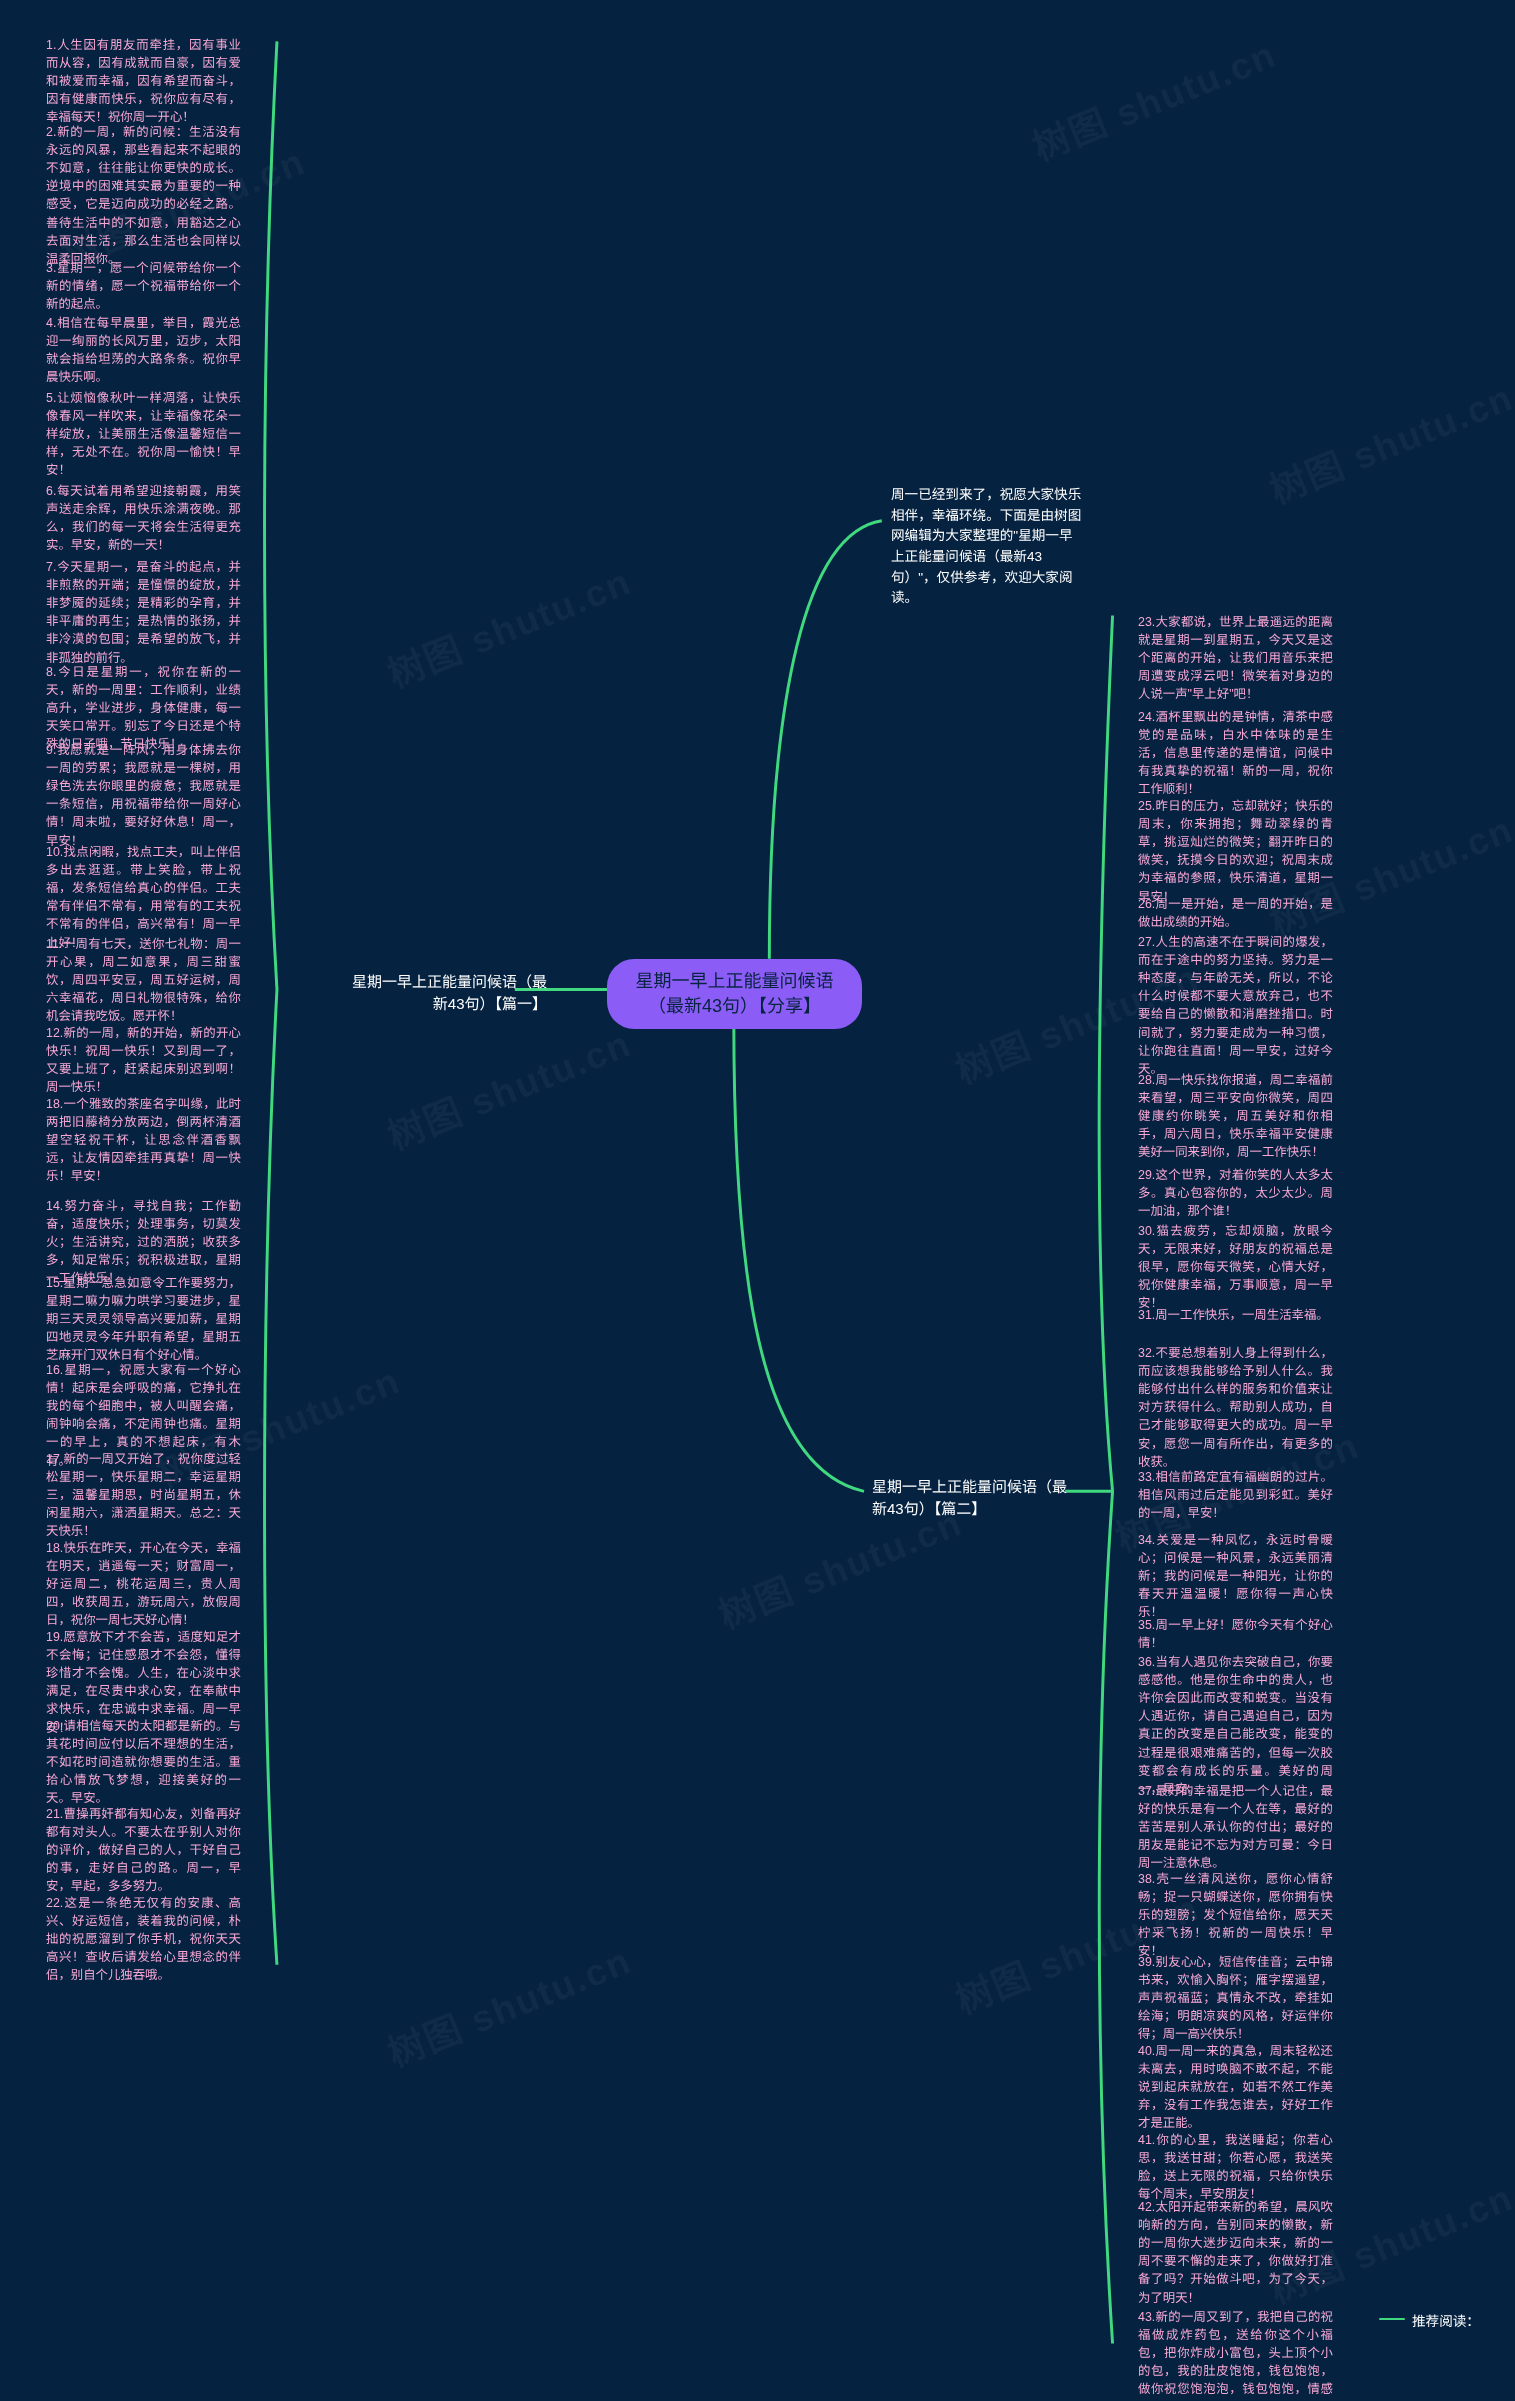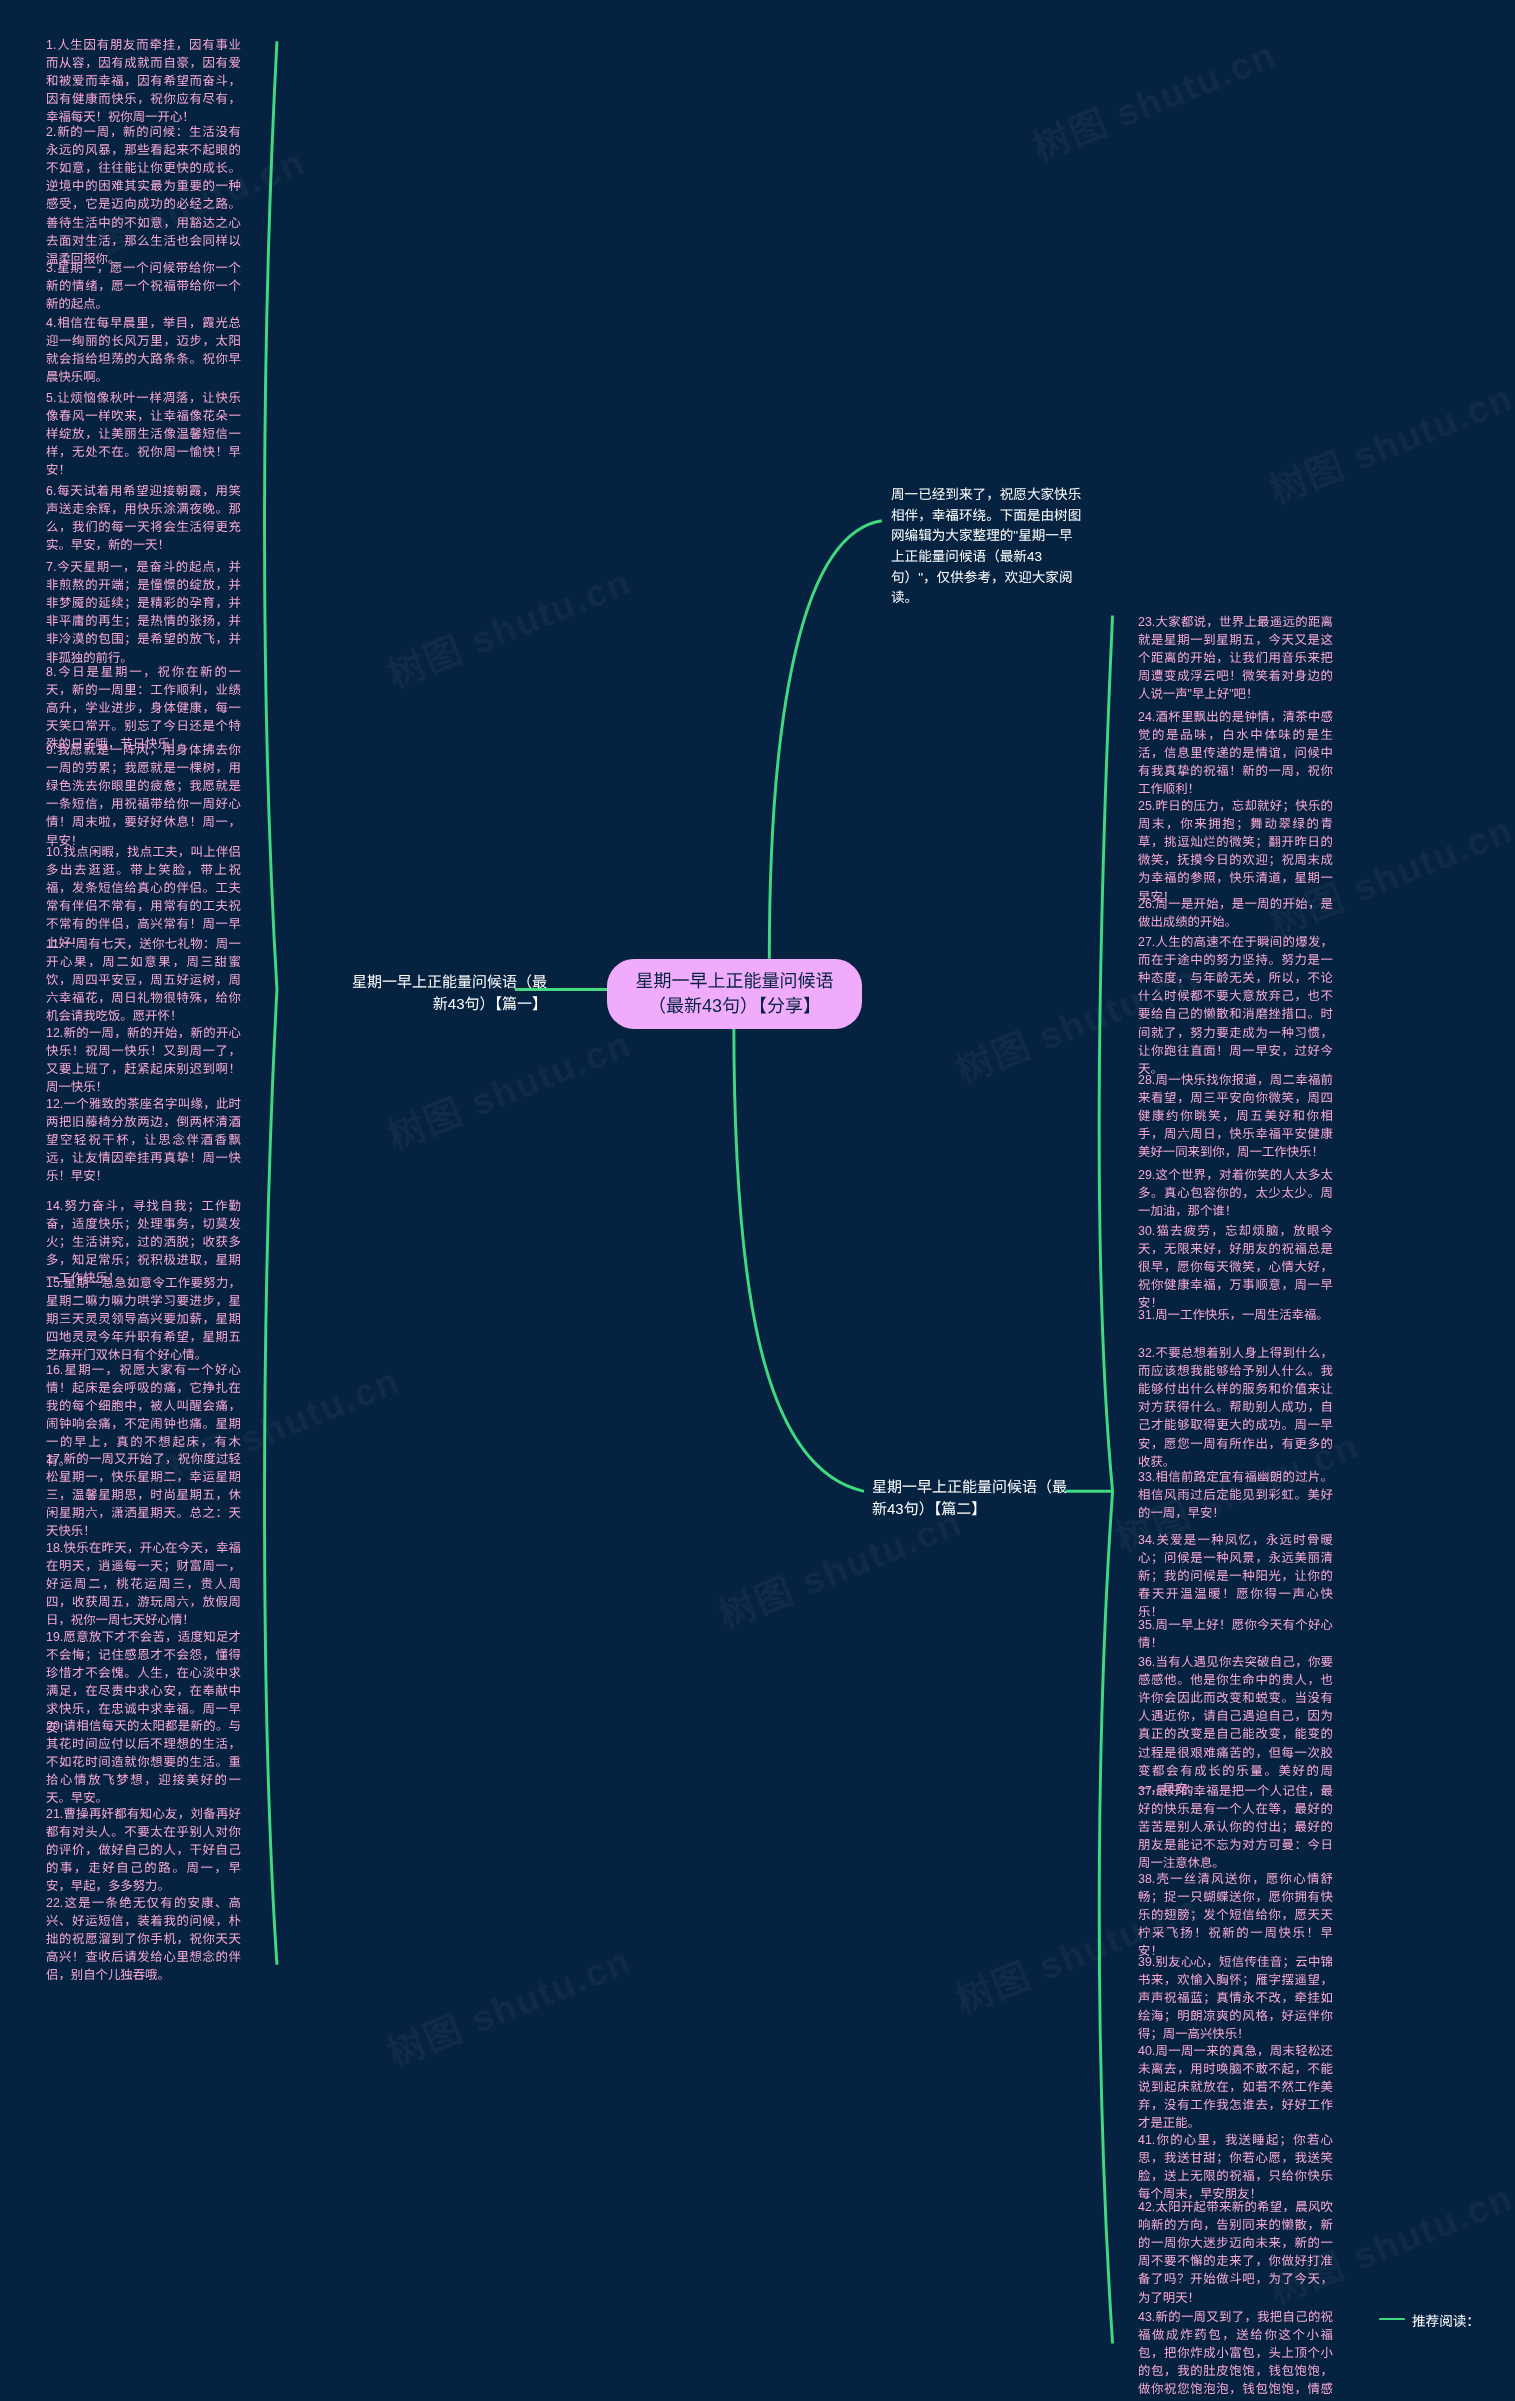--- a/index.html
+++ b/index.html
@@ -49,21 +49,21 @@
     inset: 0;
     z-index: 2;
   }
 
   .root-node {
     position: absolute;
     left: 607px;
     top: 959px;
     width: 255px;
     padding: 9.5px 15.4px;
-    background: #f0abfc;
+    background: #8b5cf6;
     color: #06243f;
     border-radius: 27px;
     font-size: 18px;
     line-height: 1.42;
     text-align: center;
     font-weight: normal;
   }
 
   .branch-label {
     position: absolute;
@@ -173,21 +173,21 @@
       <div class="leaf" style="top: 259px;">3.星期一，愿一个问候带给你一个新的情绪，愿一个祝福带给你一个新的起点。</div>
       <div class="leaf" style="top: 314px;">4.相信在每早晨里，举目，霞光总迎一绚丽的长风万里，迈步，太阳就会指给坦荡的大路条条。祝你早晨快乐啊。</div>
       <div class="leaf" style="top: 389px;">5.让烦恼像秋叶一样凋落，让快乐像春风一样吹来，让幸福像花朵一样绽放，让美丽生活像温馨短信一样，无处不在。祝你周一愉快！早安！</div>
       <div class="leaf" style="top: 482px;">6.每天试着用希望迎接朝霞，用笑声送走余辉，用快乐涂满夜晚。那么，我们的每一天将会生活得更充实。早安，新的一天！</div>
       <div class="leaf" style="top: 558px;">7.今天星期一，是奋斗的起点，并非煎熬的开端；是憧憬的绽放，并非梦魇的延续；是精彩的孕育，并非平庸的再生；是热情的张扬，并非冷漠的包围；是希望的放飞，并非孤独的前行。</div>
       <div class="leaf" style="top: 663px;">8.今日是星期一，祝你在新的一天，新的一周里：工作顺利，业绩高升，学业进步，身体健康，每一天笑口常开。别忘了今日还是个特殊的日子哦，节日快乐！</div>
       <div class="leaf" style="top: 741px;">9.我愿就是一阵风，用身体拂去你一周的劳累；我愿就是一棵树，用绿色洗去你眼里的疲惫；我愿就是一条短信，用祝福带给你一周好心情！周末啦，要好好休息！周一，早安！</div>
       <div class="leaf" style="top: 843px;">10.找点闲暇，找点工夫，叫上伴侣多出去逛逛。带上笑脸，带上祝福，发条短信给真心的伴侣。工夫常有伴侣不常有，用常有的工夫祝不常有的伴侣，高兴常有！周一早上好！</div>
       <div class="leaf" style="top: 935px;">11.一周有七天，送你七礼物：周一开心果，周二如意果，周三甜蜜饮，周四平安豆，周五好运树，周六幸福花，周日礼物很特殊，给你机会请我吃饭。愿开怀！</div>
       <div class="leaf" style="top: 1024px;">12.新的一周，新的开始，新的开心快乐！祝周一快乐！又到周一了，又要上班了，赶紧起床别迟到啊！周一快乐！</div>
-      <div class="leaf" style="top: 1095px;">12.一个雅致的茶座名字叫缘，此时两把旧藤椅分放两边，倒两杯清酒望空轻祝干杯，让思念伴酒香飘远，让友情因牵挂再真挚！周一快乐！早安！</div>
+      <div class="leaf" style="top: 1095px;">18.一个雅致的茶座名字叫缘，此时两把旧藤椅分放两边，倒两杯清酒望空轻祝干杯，让思念伴酒香飘远，让友情因牵挂再真挚！周一快乐！早安！</div>
       <div class="leaf" style="top: 1184px; margin-top: 13px;">14.努力奋斗，寻找自我；工作勤奋，适度快乐；处理事务，切莫发火；生活讲究，过的洒脱；收获多多，知足常乐；祝积极进取，星期一工作快乐！</div>
       <div class="leaf" style="top: 1274px;">15.星期一急急如意令工作要努力，星期二嘛力嘛力哄学习要进步，星期三天灵灵领导高兴要加薪，星期四地灵灵今年升职有希望，星期五芝麻开门双休日有个好心情。</div>
       <div class="leaf" style="top: 1361px;">16.星期一，祝愿大家有一个好心情！起床是会呼吸的痛，它挣扎在我的每个细胞中，被人叫醒会痛，闹钟响会痛，不定闹钟也痛。星期一的早上，真的不想起床，有木有。</div>
       <div class="leaf" style="top: 1450px;">17.新的一周又开始了，祝你度过轻松星期一，快乐星期二，幸运星期三，温馨星期思，时尚星期五，休闲星期六，潇洒星期天。总之：天天快乐！</div>
       <div class="leaf" style="top: 1539px;">18.快乐在昨天，开心在今天，幸福在明天，逍遥每一天；财富周一，好运周二，桃花运周三，贵人周四，收获周五，游玩周六，放假周日，祝你一周七天好心情！</div>
       <div class="leaf" style="top: 1628px;">19.愿意放下才不会苦，适度知足才不会悔；记住感恩才不会怨，懂得珍惜才不会愧。人生，在心淡中求满足，在尽责中求心安，在奉献中求快乐，在忠诚中求幸福。周一早安！</div>
       <div class="leaf" style="top: 1717px;">20.请相信每天的太阳都是新的。与其花时间应付以后不理想的生活，不如花时间造就你想要的生活。重拾心情放飞梦想，迎接美好的一天。早安。</div>
       <div class="leaf" style="top: 1805px;">21.曹操再奸都有知心友，刘备再好都有对头人。不要太在乎别人对你的评价，做好自己的人，干好自己的事，走好自己的路。周一，早安，早起，多多努力。</div>
       <div class="leaf" style="top: 1894px;">22.这是一条绝无仅有的安康、高兴、好运短信，装着我的问候，朴拙的祝愿溜到了你手机，祝你天天高兴！查收后请发给心里想念的伴侣，别自个儿独吞哦。</div>
     </div>

